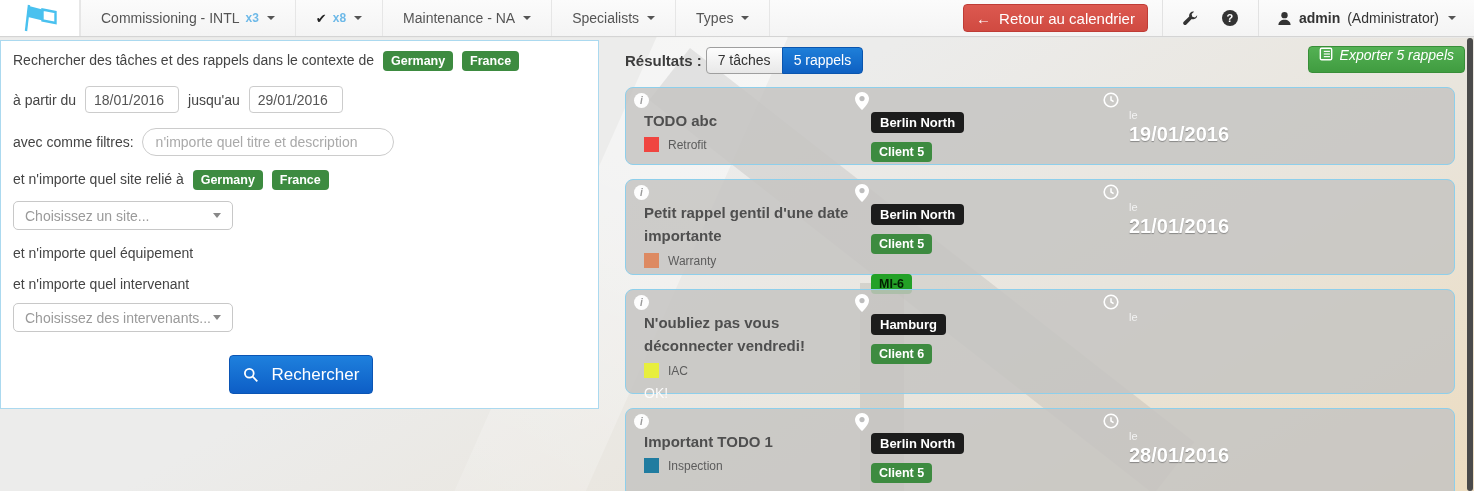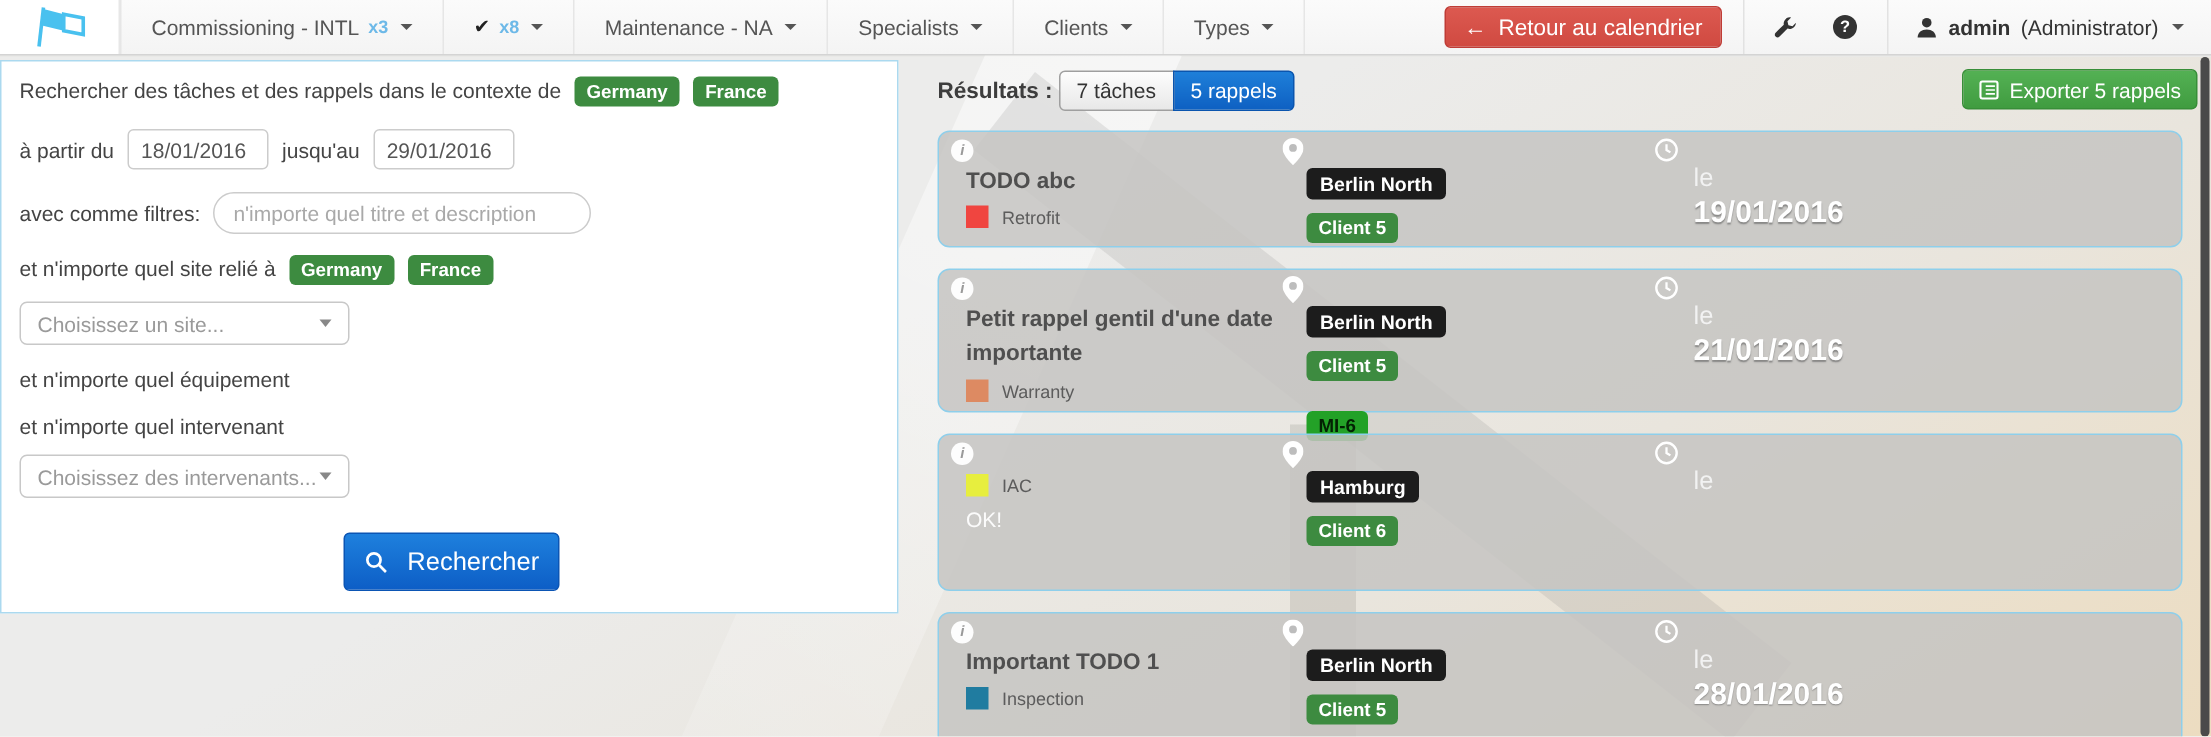--- a/index.html
+++ b/index.html
@@ -73,43 +73,43 @@
   .results-header { position:relative; display:flex; align-items:center; height:28px; }
   .results-title { font-weight:bold; font-size:15px; color:#3d3d3d; margin-right:4px; }
   .toggle-group { display:flex; }
   .btn-toggle { height:27px; padding:0 11px; font-size:14px; display:flex; align-items:center;
                 cursor:pointer; }
   .btn-tasks { background:linear-gradient(#fdfdfd,#e8e8e8); color:#333;
                border:1px solid #9f9f9f; border-radius:4px 0 0 4px; }
   .btn-reminders { background:linear-gradient(#1e7fd9,#0e60c2); color:#fff;
                    border:1px solid #0a55ae; border-radius:0 4px 4px 0; margin-left:-1px; }
   .btn-export { position:absolute; right:0; top:0; height:27px; padding:0 10px;
-                display:flex; align-items:center; gap:7px;
+                display:flex; align-items:flex-start; gap:7px;
                 background:linear-gradient(#54b154,#409c40); border:1px solid #388e38;
-                border-radius:4px; color:#fff; font-size:14px; cursor:pointer; }
+                border-radius:4px; color:#fff; font-size:14px; cursor:pointer;font-style:italic; }
 
   .cards { margin-top:13px; width:830px; display:flex; flex-direction:column; gap:14px; }
   .card { position:relative; border:1px solid #8ecfeb; border-radius:8px;
           background:rgba(197,196,194,.85); padding:21px 14px 8px 18px; display:flex; }
   .card-0 { height:78px; } .card-1 { height:96px; } .card-2 { height:105px; } .card-3 { height:90px; }
   .col1 { width:227px; }
   .col2 { width:238px; display:flex; flex-direction:column; align-items:flex-start; gap:9px; padding-top:3px; }
   .col3 { flex:1; padding-left:20px; }
   .card-title { font-size:15px; font-weight:bold; color:#4f4f4f; line-height:1.55; }
   .type-row { display:flex; align-items:flex-end; gap:9px; margin-top:5px; }
   .type-square { width:15px; height:15px; }
   .type-label { font-size:12px; color:#5c5c5c; }
   .card-desc { color:#fbfbfb; font-size:14px; margin-top:7px; }
   .badge-site { display:inline-block; padding:3px 9px; border-radius:4px; font-size:13px;
                 font-weight:bold; color:#fff; background:#1c1c1c; }
   .badge-client { display:inline-block; padding:3px 8px; border-radius:4px; font-size:12.5px;
                   font-weight:bold; color:#fff; background:#3d8b40; }
   .badge-extra { display:inline-block; padding:3px 8px; border-radius:4px; font-size:12.5px;
                  font-weight:bold; color:#032103; background:#23a127; margin-top:11px; }
-  .date-le { font-size:17px; color:#f2f2f2; }
+  .date-le { font-size:11px; color:#f2f2f2; }
   .date-val { font-size:20px; font-weight:bold; color:#fff; margin-top:2px;
               text-shadow:0 1px 1px rgba(100,100,100,.65); }
   .icon-info { position:absolute; left:8px; top:5px; width:15px; height:15px; border-radius:50%;
                background:#fdfdfd; color:#9a9a9a; font-size:10px; font-weight:bold;
                display:flex; align-items:center; justify-content:center; font-style:italic; }
   .icon-pin { position:absolute; left:229px; top:4px; }
   .icon-clock { position:absolute; left:477px; top:4px; }
 
   .scrollbar-thumb { position:absolute; right:1px; top:38px; bottom:0; width:6px;
                      background:#4a4a4a; border-radius:3px; z-index:5; }
@@ -137,24 +137,20 @@
         <span class="nav-check">✔</span>
         <span class="nav-count">x8</span>
         <span class="caret"></span>
       </div>
       <div class="nav-item">
         <span>Maintenance - NA</span>
         <span class="caret"></span>
       </div>
       <div class="nav-item">
         <span>Specialists</span>
-        <span class="caret"></span>
-      </div>
-      <div class="nav-item">
-        <span>Clients</span>
         <span class="caret"></span>
       </div>
       <div class="nav-item">
         <span>Types</span>
         <span class="caret"></span>
       </div>
     </nav>
     <div class="nav-actions">
       <button class="btn-danger">
         <span>←</span>
@@ -316,20 +312,21 @@
                 <circle cx="7" cy="6.6" r="2.6" fill="#bdbdbd"></circle>
               </svg>
           </span>
           <span class="icon-clock">
             <svg width="16" height="16" viewBox="0 0 16 16">
                 <circle cx="8" cy="8" r="6.8" fill="none" stroke="#fff" stroke-width="1.6"></circle>
                 <path d="M8 4.2V8l2.6 1.6" fill="none" stroke="#fff" stroke-width="1.5"></path>
               </svg>
           </span>
           <div class="col1">
+            <div class="card-title">N'oubliez pas vous déconnecter vendredi!</div>
             <div class="type-row">
               <span class="type-square" style="background-color: rgb(231, 238, 62);"></span>
               <span class="type-label">IAC</span>
             </div>
             <div class="card-desc">OK!</div>
           </div>
           <div class="col2">
             <span class="badge-site">Hamburg</span>
             <span class="badge-client">Client 6</span>
           </div>

